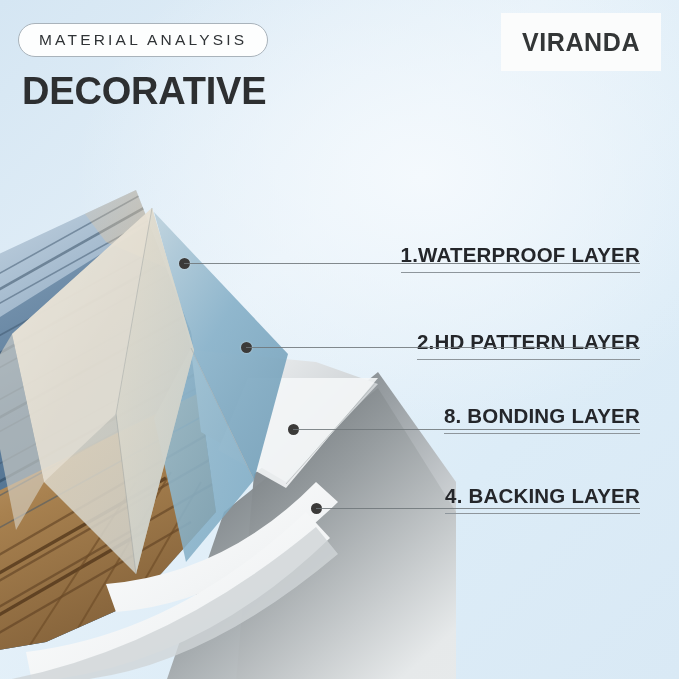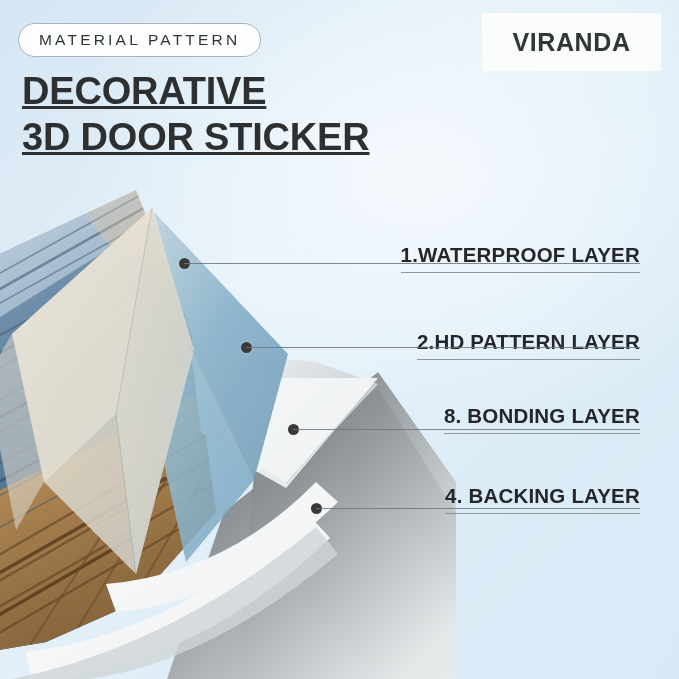--- a/index.html
+++ b/index.html
@@ -34,25 +34,24 @@
     white-space:nowrap;
   }
   .title-wrap { position:absolute; left:22px; top:68px; }
   .title-line {
     font-size:38px;
     font-weight:bold;
     letter-spacing:-0.2px;
     line-height:46px;
     color:#2d2f31;
     white-space:nowrap;
-    text-decoration:underline;
   }
   .brand-box {
     position:absolute; right:18px; top:13px;
-    width:179px; height:58px;
+    width:160px; height:58px;
     background:#fbfcfc;
     display:flex; align-items:center; justify-content:center;
   }
   .brand-box span {
     font-size:25px; font-weight:bold;
     letter-spacing:0.6px; color:#333637;
   }
 
   
   #art { position:absolute; left:-14px; top:182px; width:470px; height:500px; }
@@ -212,25 +211,24 @@
     <path d="M 26,152 L 166,26 L 130,232 L 58,300 Z" fill="#ece8dc" opacity=".55"></path>
     <path d="M 0,196 L 26,152 L 58,300 L 30,348 Z" fill="#d8d6cc" opacity=".6"></path>
 
     <g stroke="#9aa0a0" stroke-width=".9" opacity=".5" fill="none">
       <path d="M 166,26 L 130,232 L 150,392"></path>
       <path d="M 205,166 L 268,298"></path>
       <path d="M 392,198 L 300,302"></path>
     </g>
   </svg>
 
-  <div class="badge">MATERIAL PATTERN</div>
+  <div class="badge">MATERIAL ANALYSIS</div>
 
   <div class="title-wrap">
     <div class="title-line">DECORATIVE</div>
-    <div class="title-line">3D DOOR STICKER</div>
   </div>
 
   <div class="brand-box">
     <span>VIRANDA</span>
   </div>
 
   <div id="callouts">
       <div class="lbl" style="top: 243px; right: 39px;">1.WATERPROOF LAYER</div>
       <div class="dot" style="left: 179px; top: 258px;"></div>
       <div class="lline" style="left: 184px; top: 263px; width: 456px;"></div>

